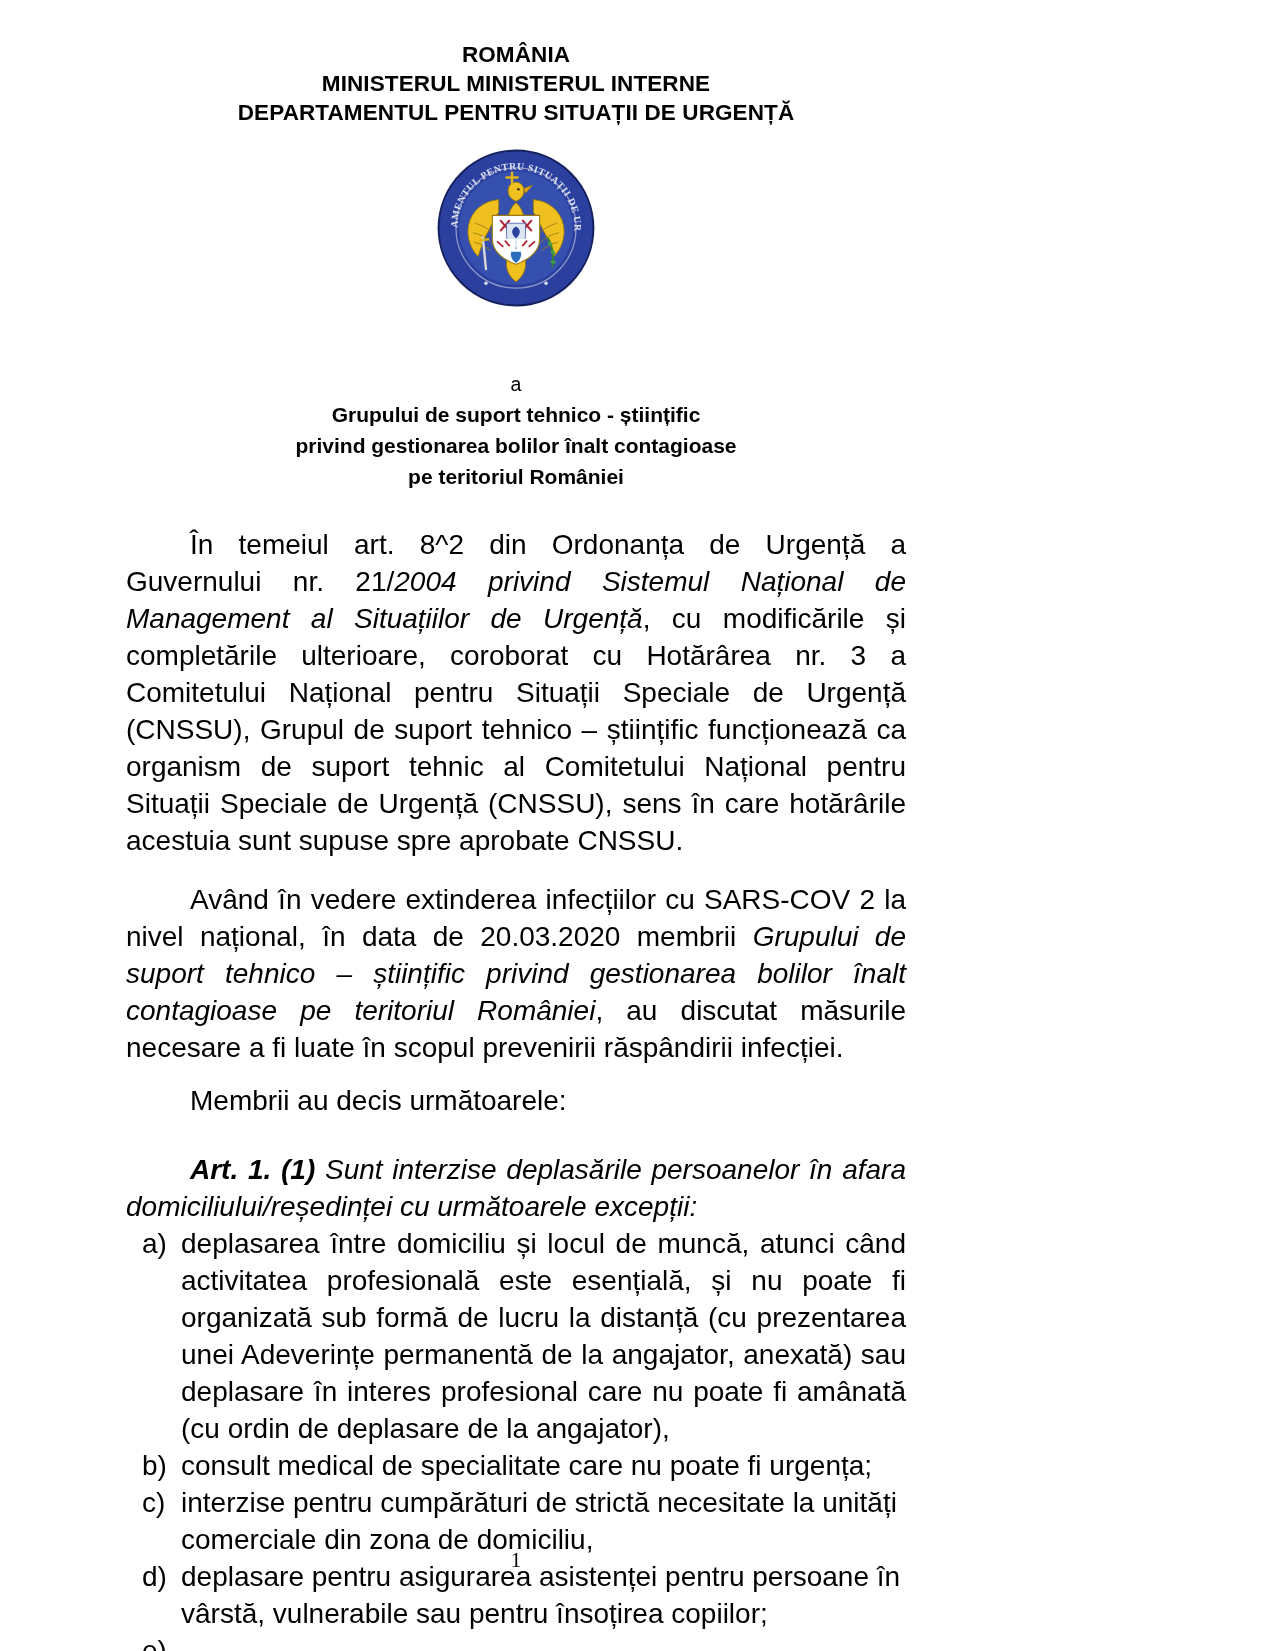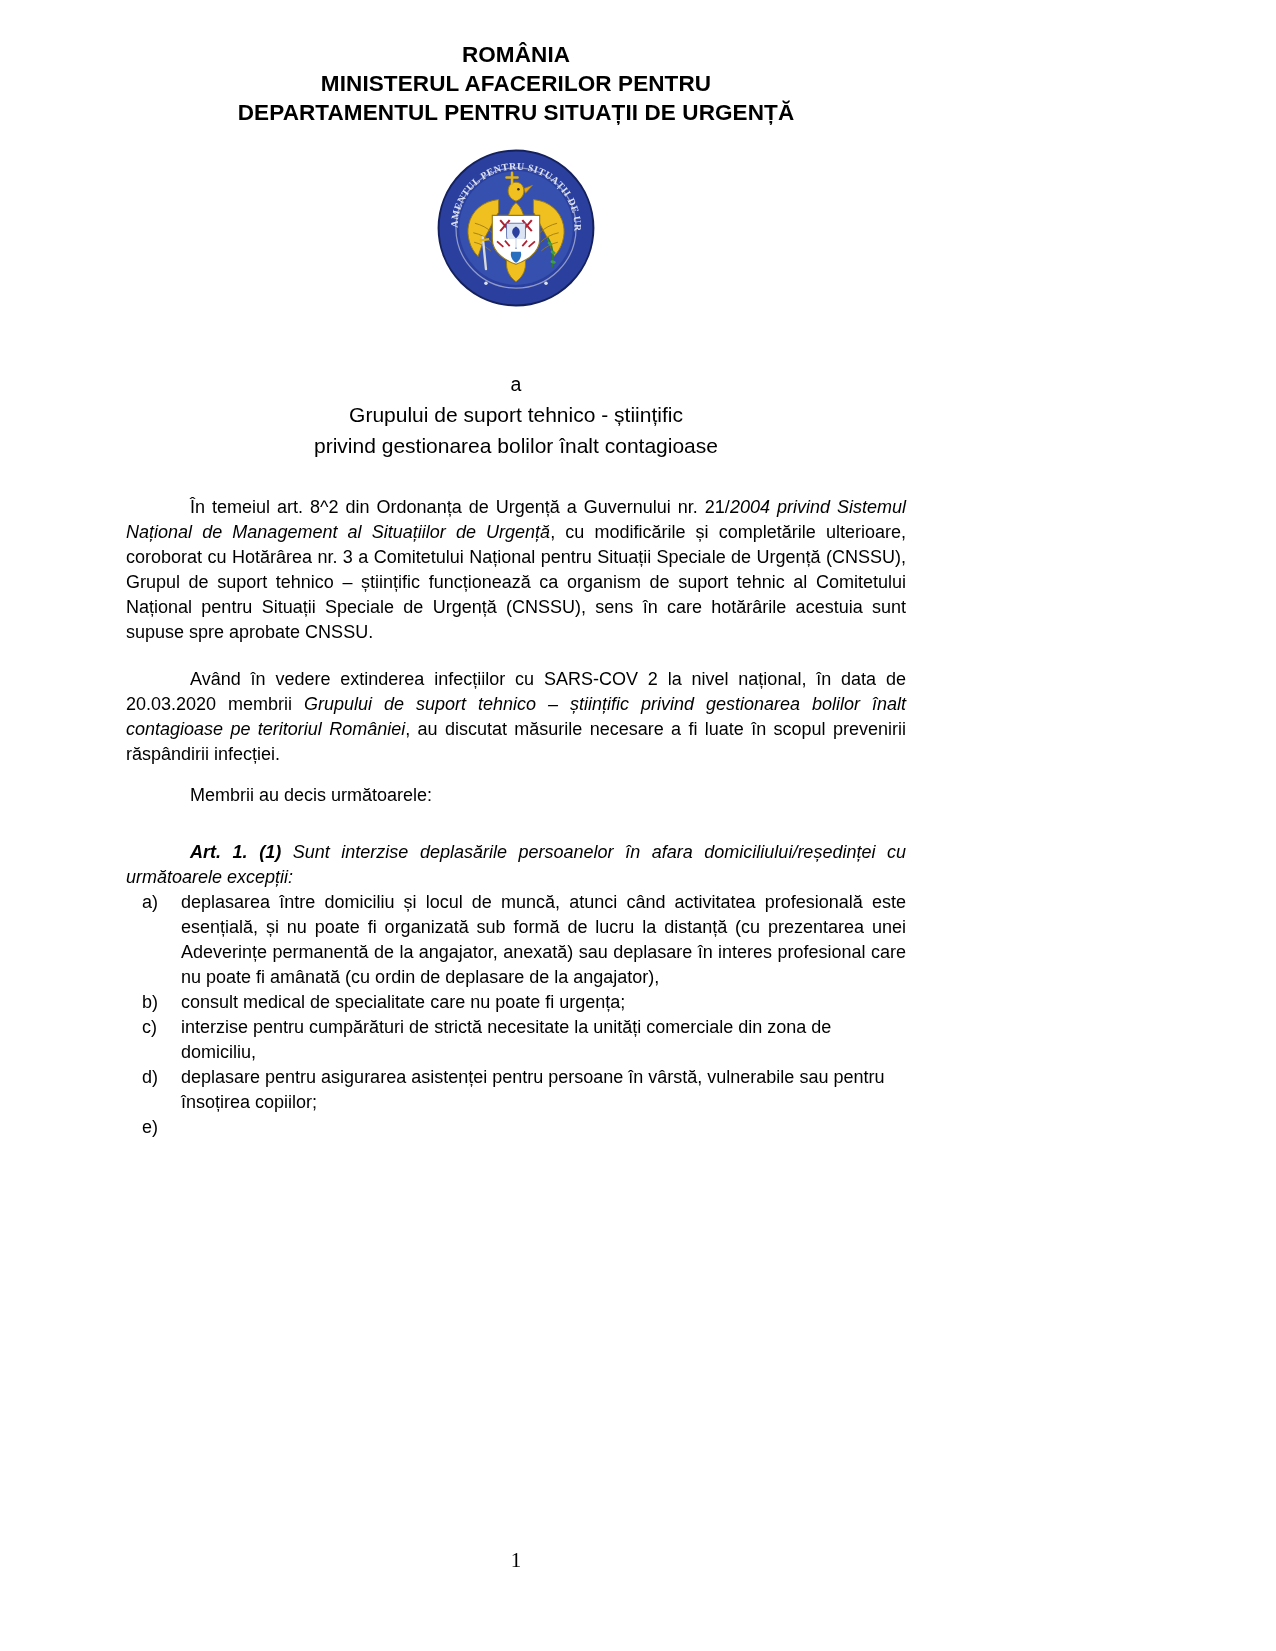--- a/index.html
+++ b/index.html
@@ -54,30 +54,30 @@
     font-size: 22px;
     text-decoration: underline;
     line-height: 31px;
   }
   .title-a {
     font-size: 19.5px;
     line-height: 30px;
     margin-top: 2px;
   }
   .title-sub {
-    font-weight: normal;
+    font-weight: bold;
     font-size: 21px;
     line-height: 31px;
   }
 
   
   .body-text {
     margin-top: 34px;
-    font-size: 18px;
-    line-height: 25px;
+    font-size: 28px;
+    line-height: 37px;
   }
   .para {
     text-align: justify;
     text-justify: inter-word;
     margin: 0 0 22px 0;
   }
   .para.tight { margin-bottom: 12px; }
   .indent { text-indent: 64px; }
   .it { font-style: italic; }
   .bd { font-weight: bold; }
@@ -126,21 +126,21 @@
     font-family: "Liberation Serif", serif;
   }
 </style>
 </head>
 <body>
 
 <div class="page">
 
   <div class="masthead">
     <div class="line">ROMÂNIA</div>
-    <div class="line">MINISTERUL AFACERILOR PENTRU</div>
+    <div class="line">MINISTERUL MINISTERUL INTERNE</div>
     <div class="line">DEPARTAMENTUL PENTRU SITUAȚII DE URGENȚĂ</div>
   </div>
 
   <div class="emblem-wrap">
     <svg class="emblem" viewBox="0 0 200 200">
       <defs>
         <path id="arcTop" d="M 26,100 A 74,74 0 0 1 174,100"></path>
         <path id="arcBot" d="M 32,100 A 68,68 0 0 0 168,100"></path>
       </defs>
 
@@ -202,20 +202,21 @@
       <path d="M124,117 L116,124 M114,116 L108,123" stroke="#b02030" stroke-width="2.2"></path>
 
       <path d="M94,130 C92,136 96,142 100,144 C104,142 108,136 106,130 Z" fill="#2a6fbf"></path>
     </svg>
   </div>
 
   <div class="title-block">
     <div class="title-a">a</div>
     <div class="title-sub">Grupului de suport tehnico - științific</div>
     <div class="title-sub">privind gestionarea bolilor înalt contagioase</div>
+    <div class="title-sub">pe teritoriul României</div>
   </div>
 
   <div class="body-text">
 
     <p class="para indent"><span>În temeiul art. 8^2 din Ordonanța de Urgență a Guvernului nr. 21/</span><span class="it">2004 privind Sistemul Național de Management al Situațiilor de Urgenț</span><span class="it">ă</span><span>, cu modificările și completările ulterioare, coroborat cu Hotărârea nr. 3 a Comitetului Național pentru Situații Speciale de Urgență (CNSSU), Grupul de suport tehnico – științific funcționează ca organism de suport tehnic al Comitetului Național pentru Situații Speciale de Urgență (CNSSU), sens în care hotărârile acestuia sunt supuse spre aprobate CNSSU.</span></p>
 
     <p class="para indent tight"><span>Având în vedere extinderea infecțiilor cu SARS-COV 2 la nivel național, în data de 20.03.2020 membrii </span><span class="it">Grupului de suport tehnico – științific privind gestionarea bolilor înalt contagioase pe teritoriul României</span><span>, au discutat măsurile necesare a fi luate în scopul prevenirii răspândirii infecției.</span></p>
 
     <p class="para-decided">Membrii au decis următoarele:</p>
 

